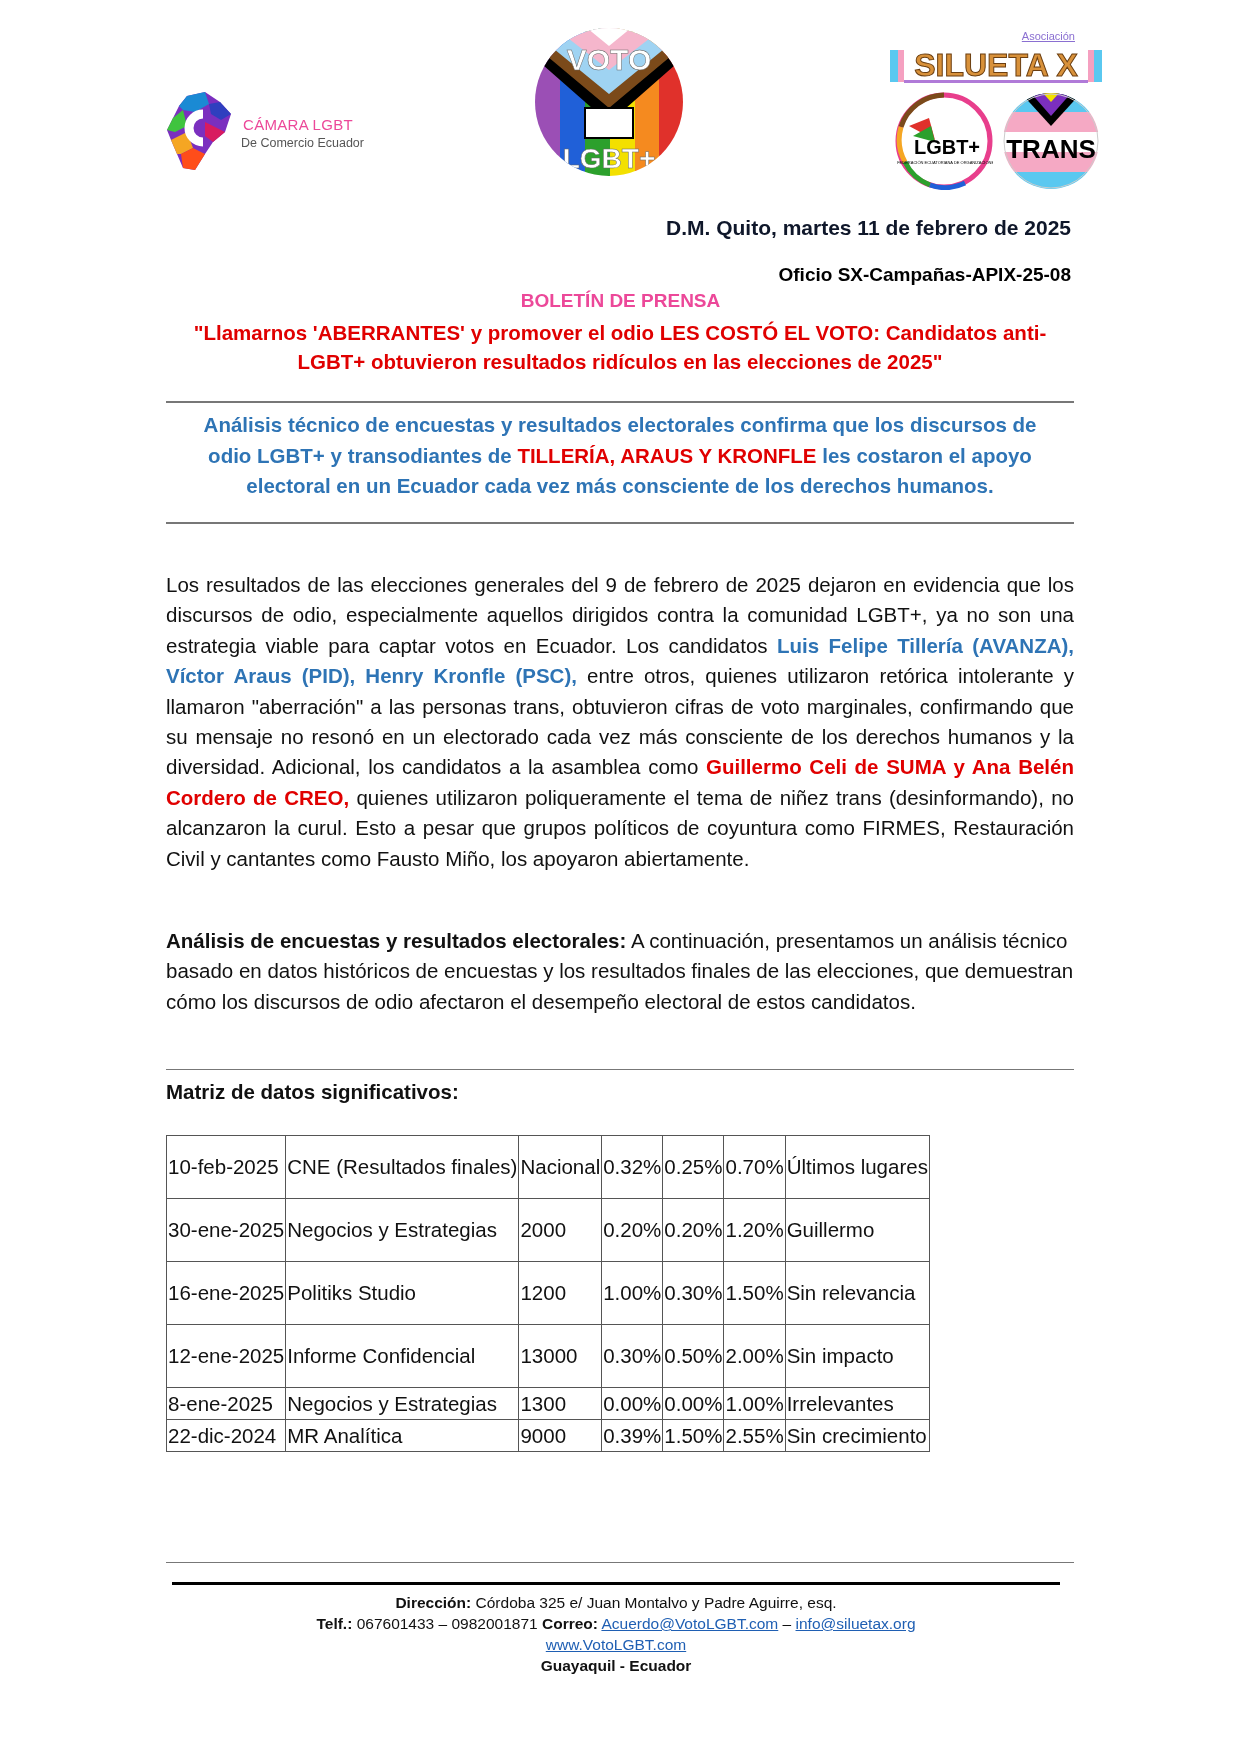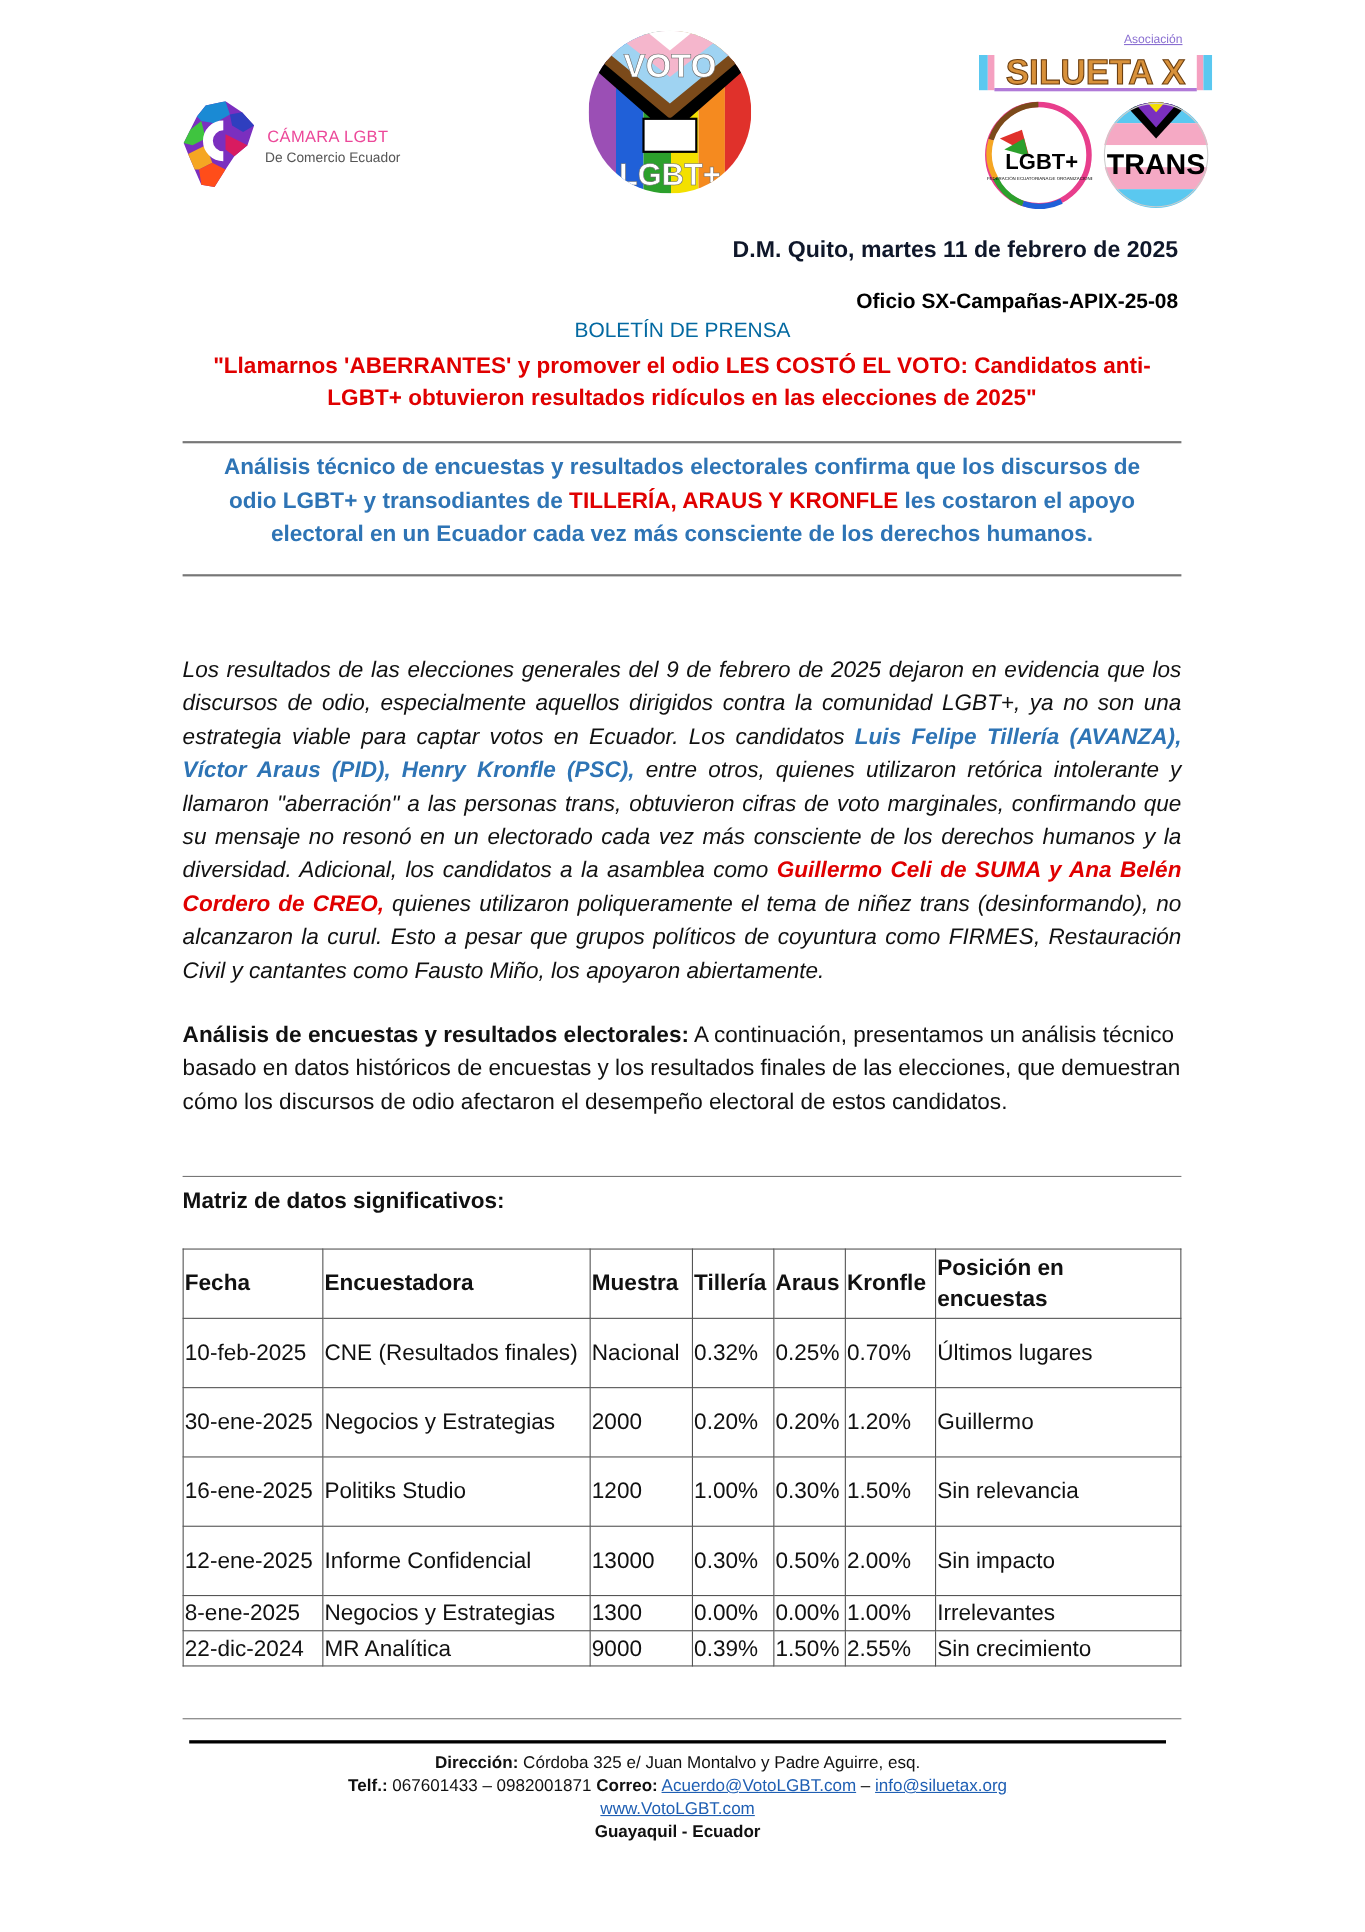--- a/index.html
+++ b/index.html
@@ -17,33 +17,33 @@
   .voto-logo { left: 535px; top: 28px; width: 148px; height: 148px; border-radius: 50%; overflow: hidden; }
 
   .silueta-title { left: 895px; top: 30px; width: 180px; text-align: right; font-size: 11px; color: #8a6fd1; text-decoration: underline; }
   .silueta-banner { left: 890px; top: 46px; width: 212px; height: 40px; }
   .lgbt-badge { left: 895px; top: 92px; width: 98px; height: 98px; border-radius: 50%; }
   .trans-badge { left: 1002px; top: 92px; width: 98px; height: 98px; border-radius: 50%; overflow: hidden; }
 
   
   .date { right: 170px; top: 216px; font-size: 21px; font-weight: bold; color: #0f172a; }
   .oficio { right: 170px; top: 264px; font-size: 19px; font-weight: bold; color: #000; }
-  .boletin { left: 0; width: 1241px; text-align: center; top: 290px; font-size: 19px; font-weight: normal; color: #0369a1; padding-left: 0; }
+  .boletin { left: 0; width: 1241px; text-align: center; top: 290px; font-size: 19px; font-weight: bold; color: #ec4899; padding-left: 0; }
   .boletin span { position: relative; left: 0px; }
   .headline { left: 175px; width: 890px; text-align: center; top: 318px; font-size: 20.5px; line-height: 29px; font-weight: bold; color: #e00000; }
 
   .hr { position: absolute; left: 166px; width: 908px; height: 0; border-top: 2px solid #777; }
   .hr.thin { border-top: 1.5px solid #777; }
 
   .subhead { left: 180px; width: 880px; text-align: center; top: 410px; font-size: 20.5px; line-height: 30.5px; font-weight: bold; color: #2e74b5; }
   .red { color: #e00000; }
   .blue { color: #2e74b5; }
 
   .para { left: 166px; width: 908px; font-size: 20.5px; line-height: 30.4px; text-align: justify; color: #111; }
-  .para1 { top: 594px; font-style: italic; }
+  .para1 { top: 570px; }
   .para2 { top: 926px; text-align: left; }
   .bold { font-weight: bold; }
 
   .matriz { left: 166px; top: 1080px; font-size: 20.5px; font-weight: bold; }
 
   
   table.matrix { position: absolute; left: 166px; top: 1135px; border-collapse: collapse; font-size: 20.5px; }
   table.matrix td, table.matrix th { border: 1.5px solid #555; padding: 0 1px; vertical-align: middle; text-align: left; line-height: 28px; }
   table.matrix th { font-weight: bold; height: 62px; }
   table.matrix td { height: 62px; }
@@ -158,29 +158,20 @@
 <div class="abs para para2">
   <span class="bold">Análisis de encuestas y resultados electorales:</span><span> A continuación, presentamos un análisis técnico basado en datos históricos de encuestas y los resultados finales de las elecciones, que demuestran cómo los discursos de odio afectaron el desempeño electoral de estos candidatos.</span>
 </div>
 
 <div class="hr thin" style="top:1069px;"></div>
 
 <div class="abs matriz">Matriz de datos significativos:</div>
 
 <table class="matrix">
   <tbody>
-      <tr>
-    <th class="c0">Fecha</th>
-    <th class="c1">Encuestadora</th>
-    <th class="c2">Muestra</th>
-    <th class="c3">Tillería</th>
-    <th class="c4">Araus</th>
-    <th class="c5">Kronfle</th>
-    <th class="c6">Posición en encuestas</th>
-  </tr>
   <tr>
     <td>10-feb-2025</td>
     <td>CNE (Resultados finales)</td>
     <td>Nacional</td>
     <td>0.32%</td>
     <td>0.25%</td>
     <td>0.70%</td>
     <td>Últimos lugares</td>
   </tr>
   <tr>

